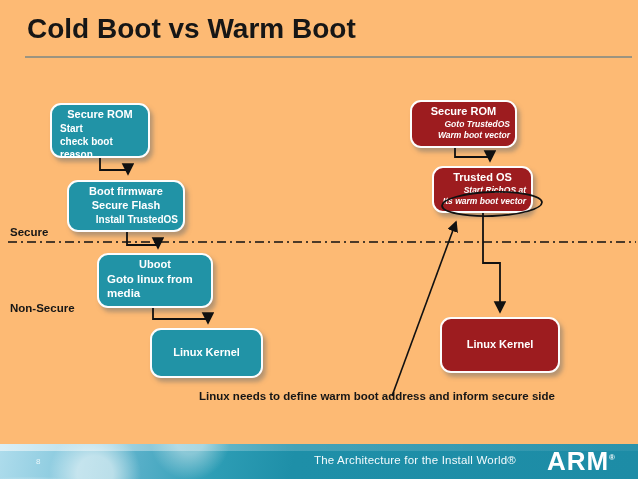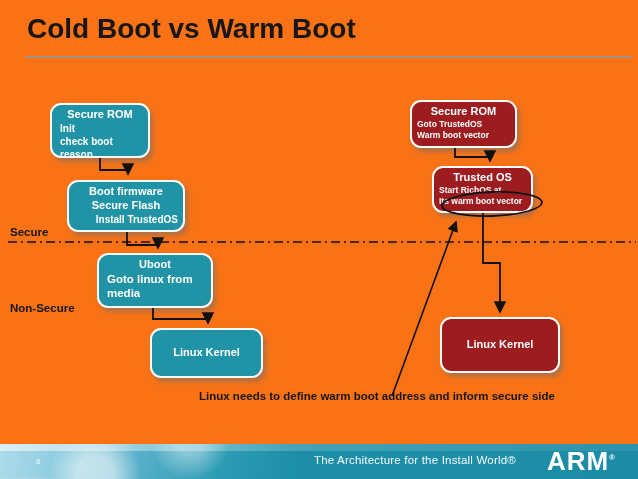--- a/index.html
+++ b/index.html
@@ -1,17 +1,17 @@
 <!DOCTYPE html>
 <html><head>
 <meta charset="utf-8">
 <style>
   html,body{margin:0;padding:0;background:#555;}
   .slide{
-    position:relative; width:638px; height:479px; background:#f97316;
+    position:relative; width:638px; height:479px; background:#fdba74;
     font-family:"Liberation Sans", sans-serif; overflow:hidden; margin:0 auto;
   }
   .slide-title{
     position:absolute; left:27px; top:13px; margin:0;
     font-size:28px; font-weight:bold; color:#161616; letter-spacing:0;
   }
   .title-rule{
     position:absolute; left:25px; top:56px; width:607px; height:2px;
     background:#9c9480;
   }
@@ -25,21 +25,21 @@
     box-shadow:3px 4px 4px rgba(110,110,110,.5);
     color:#fff; font-weight:bold; padding:3px 5px;
   }
   .box.teal{background:#2193a6;}
   .box.red{background:#9d1c1f;}
   .box.center{display:flex; align-items:center; justify-content:center; padding:0;}
   .box-title{font-size:11px; text-align:center; line-height:1.25;}
   .box-line{font-size:10px; line-height:1.3;}
   .box-line.left{text-align:left; padding-left:3px;}
   .box-line.ctr{text-align:right;}
-  .box-line.sm{font-size:8.5px; line-height:1.35; text-align:left;}
+  .box-line.sm{font-size:8.5px; line-height:1.35; text-align:right;font-style:italic;}
   .box-line.big{font-size:11.5px; line-height:1.25;}
   .zone-label{
     position:absolute; left:10px; font-size:11.5px; font-weight:bold;
     color:#161616; z-index:3;
   }
   .annotation{
     position:absolute; left:199px; top:390px; white-space:nowrap;
     font-size:11.5px; font-weight:bold; color:#161616; z-index:3;
   }
   .footer{
@@ -73,21 +73,21 @@
 </head>
 <body>
 
 <div class="slide">
 
   <h1 class="slide-title">Cold Boot vs Warm Boot</h1>
   <div class="title-rule"></div>
 
   <div class="box teal" style="left:50px;top:103px;width:100px;height:55px">
     <div class="box-title">Secure ROM</div>
-    <div class="box-line left">Init</div>
+    <div class="box-line left">Start</div>
     <div class="box-line left">check boot reason</div>
   </div>
 
   <div class="box teal" style="left:67px;top:180px;width:118px;height:52px">
     <div class="box-title">Boot firmware</div>
     <div class="box-title">Secure Flash</div>
     <div class="box-line ctr">Install TrustedOS</div>
   </div>
 
   <div class="box teal" style="left:97px;top:253px;width:116px;height:55px">

